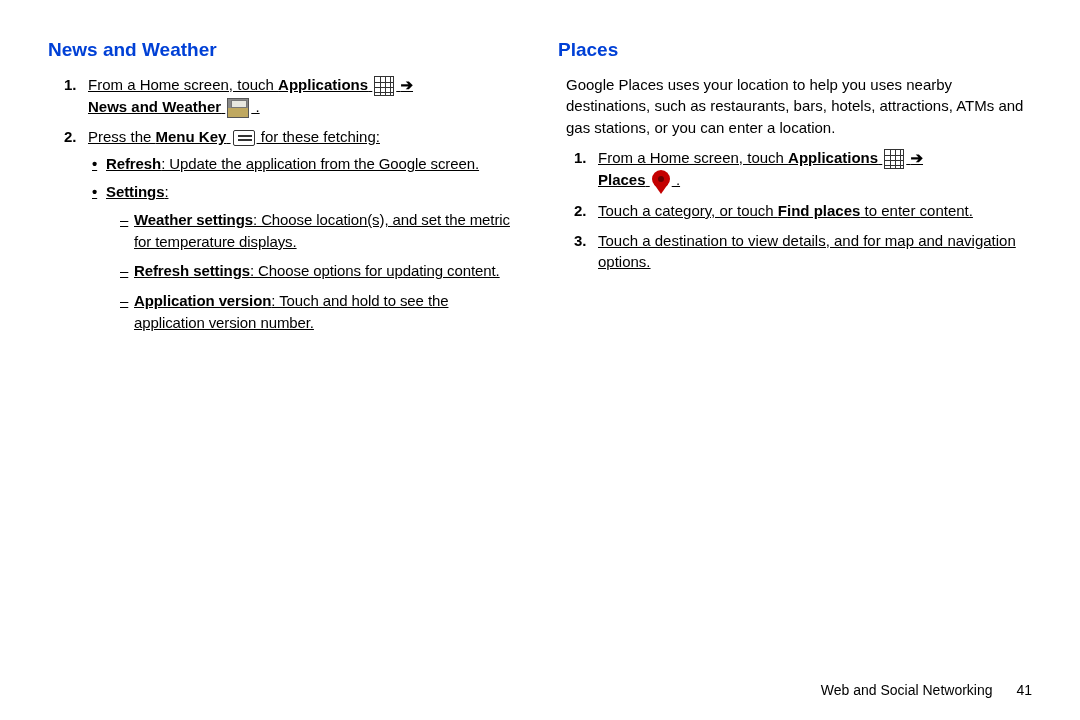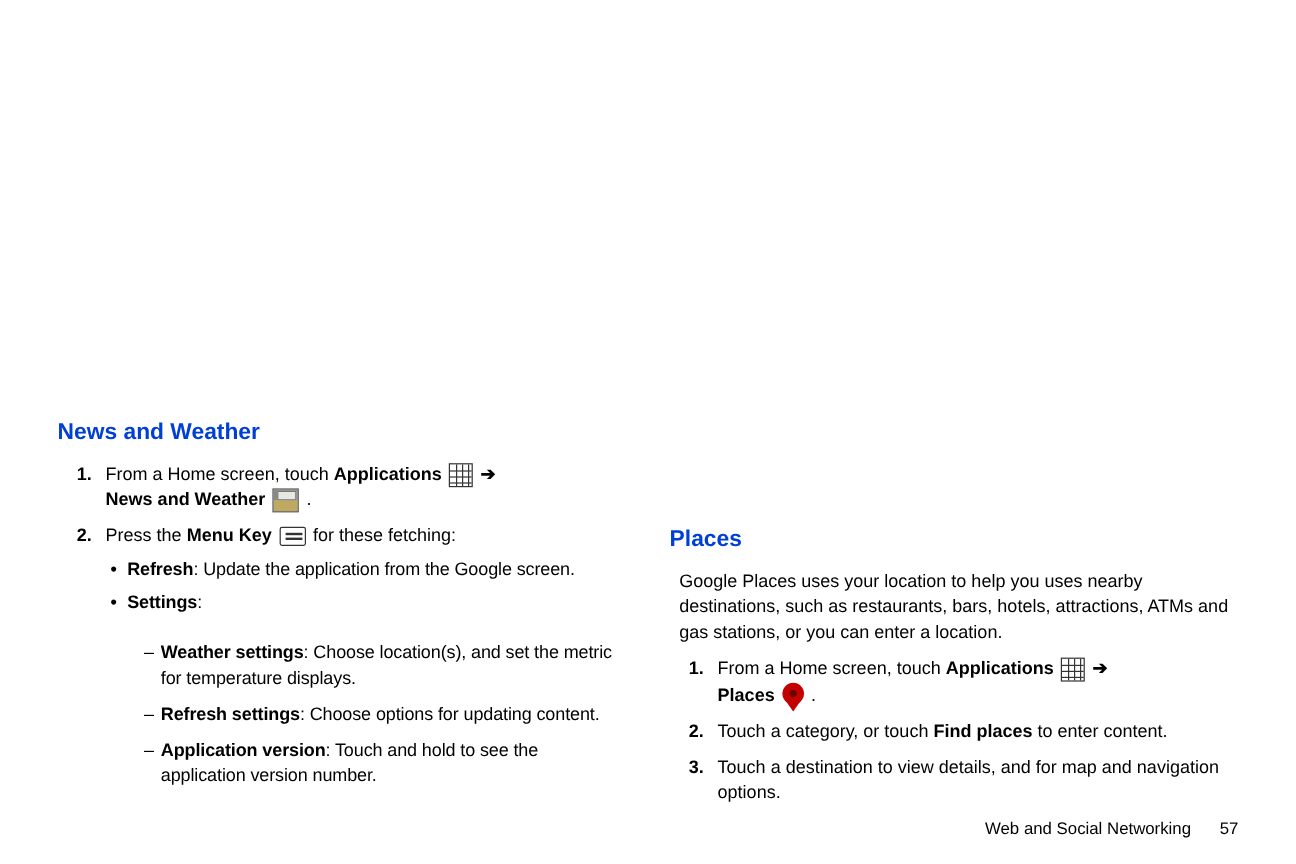--- a/index.html
+++ b/index.html
@@ -9,21 +9,20 @@
     background: #fff;
     font-family: Arial, Helvetica, sans-serif;
     color: #000;
     position: relative;
     padding: 36px 48px 40px 48px;
   }
   .columns {
     display: flex;
     gap: 36px;
     height: 100%;
-    align-items: flex-end;
   }
   .col {
     flex: 1;
     font-size: 15px;
     line-height: 1.45;
   }
   .heading {
     color: #0040d6;
     font-weight: 900;
     font-size: 19px;
@@ -40,39 +39,40 @@
   ol.numbered > li {
     display: flex;
     margin-bottom: 8px;
   }
   ol.numbered > li > .num {
     font-weight: bold;
     min-width: 24px;
   }
   ol.numbered > li > .body {
     flex: 1;
+    text-decoration: underline;
   }
   ul.bullet {
     list-style: none;
     margin-left: 4px;
     margin-top: 6px;
   }
   ul.bullet > li {
     display: flex;
     margin-bottom: 6px;
   }
   ul.bullet > li::before {
     content: "•";
     min-width: 14px;
     font-weight: bold;
   }
   ul.dash {
     list-style: none;
     margin-left: 14px;
-    margin-top: 20px;
+    margin-top: 6px;
   }
   ul.dash > li {
     display: flex;
     margin-bottom: 8px;
   }
   ul.dash > li::before {
     content: "–";
     min-width: 14px;
   }
   .b { font-weight: bold; }
@@ -221,14 +221,14 @@
       <li>
         <span class="num">3.</span>
         <span class="body">Touch a destination to view details, and for map and navigation options.</span>
       </li>
     </ol>
   </div>
 </div>
 
 <div class="footer">
   <span>Web and Social Networking</span>
-  <span class="pg">57</span>
+  <span class="pg">41</span>
 </div>
 
 </body></html>

